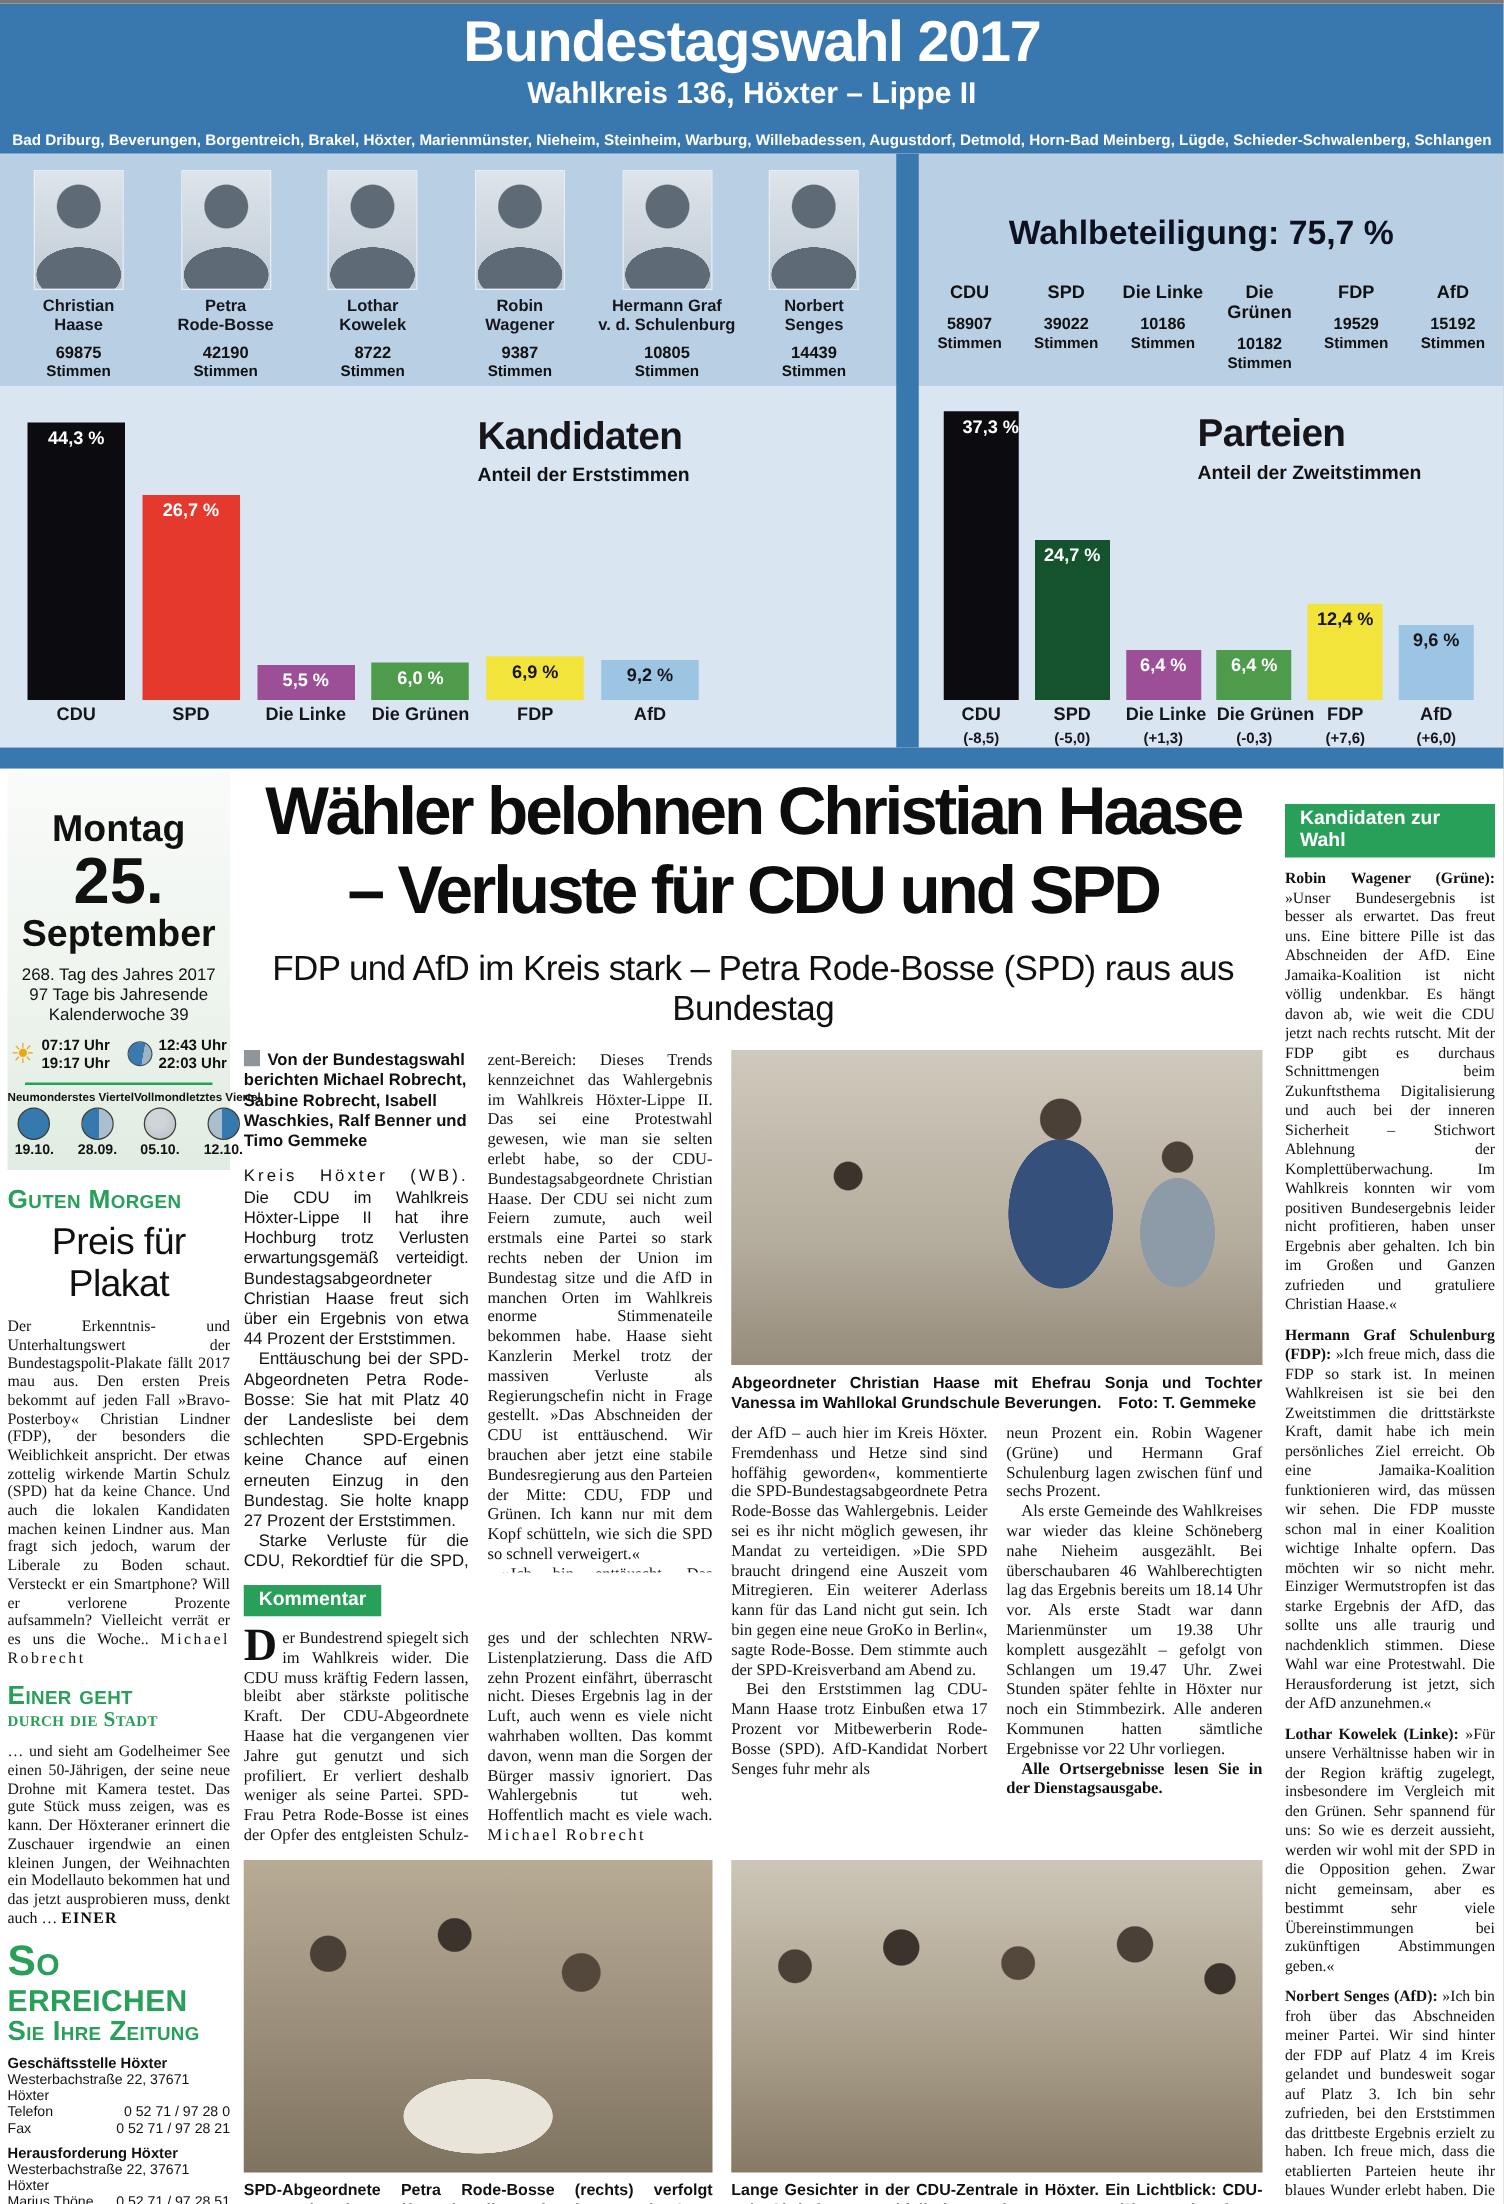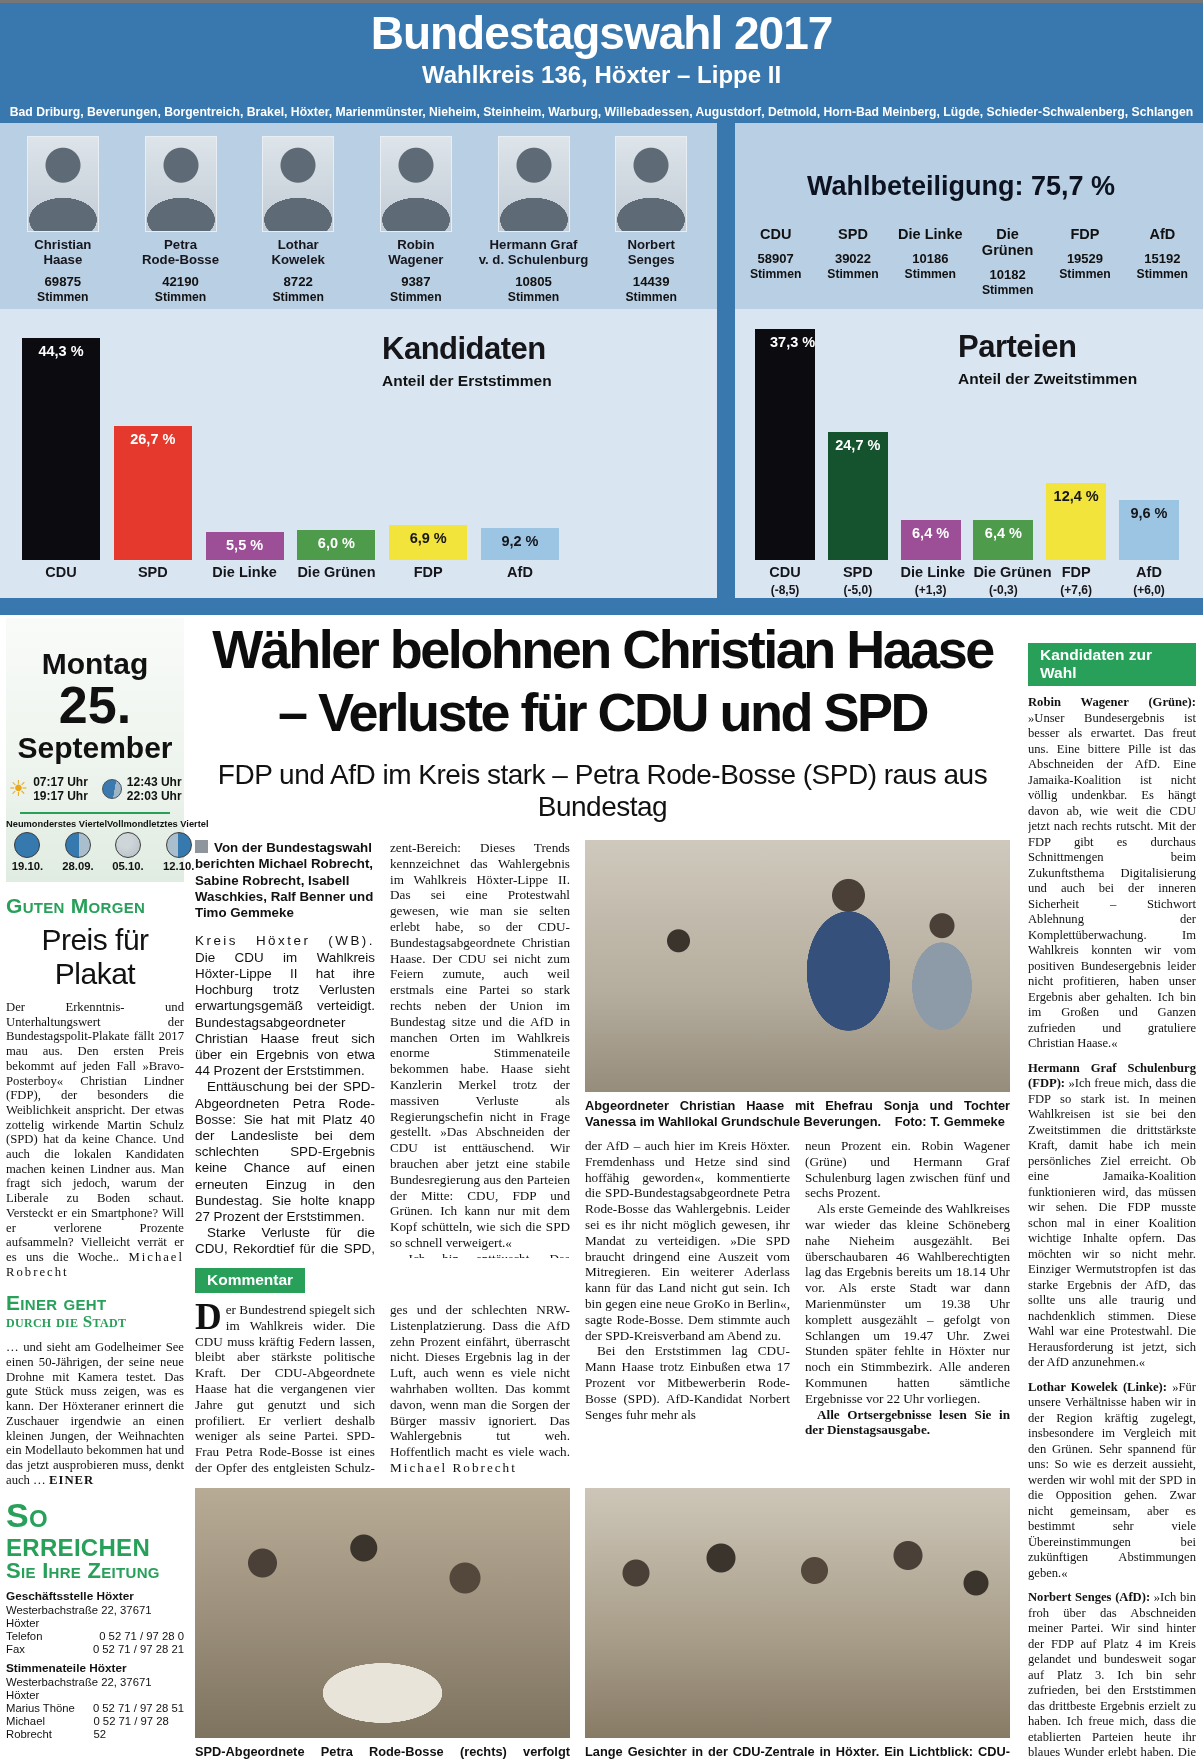--- a/index.html
+++ b/index.html
@@ -243,21 +243,21 @@
       <div class="ct-main">Kandidaten</div>
       <div class="ct-sub">Anteil der Erststimmen</div>
     </div>
     <div class="bars" style="left:22px; top:28px; width:537px; height:223px;">
       <div class="slot" style="width:78px">
           <div class="bar" style="height: 222px; background: rgb(12, 12, 16);">
             <span class="bval">44,3 %</span>
           </div>
         </div>
       <div class="slot" style="width:78px">
-          <div class="bar" style="height: 134px; background: rgb(230, 57, 46);">
+          <div class="bar" style="height: 164px; background: rgb(230, 57, 46);">
             <span class="bval">26,7 %</span>
           </div>
         </div>
       <div class="slot" style="width:78px">
           <div class="bar" style="height: 28px; background: rgb(156, 79, 151);">
             <span class="bval">5,5 %</span>
           </div>
         </div>
       <div class="slot" style="width:78px">
           <div class="bar" style="height: 30px; background: rgb(77, 155, 75);">
@@ -353,20 +353,25 @@
   <div class="vdivider"></div>
   <div class="bluebar"></div>
 
   <div class="paper">
 
     <aside class="sidebar">
       <div class="calendar">
         <div class="cal-weekday">Montag</div>
         <div class="cal-day">25.</div>
         <div class="cal-month">September</div>
+        <div class="cal-small">
+          <div>268. Tag des Jahres 2017</div>
+          <div>97 Tage bis Jahresende</div>
+          <div>Kalenderwoche 39</div>
+        </div>
         <div class="sunmoon">
           <div class="sm-group">
             <span class="sun-ico">☀</span>
             <div class="sm-times">
               <div>07:17 Uhr</div>
               <div>19:17 Uhr</div>
             </div>
           </div>
           <div class="sm-group">
             <span class="moon-ico"></span>
@@ -423,21 +428,21 @@
         <div>Westerbachstraße 22, 37671 Höxter</div>
         <div class="c-line">
             <span>Telefon</span>
             <span>0 52 71 / 97 28 0</span>
           </div>
         <div class="c-line">
             <span>Fax</span>
             <span>0 52 71 / 97 28 21</span>
           </div>
 
-        <div class="c-title">Stimmenateile Höxter</div>
+        <div class="c-title">Herausforderung Höxter</div>
         <div>Westerbachstraße 22, 37671 Höxter</div>
         <div class="c-line">
             <span>Marius Thöne</span>
             <span>0 52 71 / 97 28 51</span>
           </div>
         <div class="c-line">
             <span>Michael Robrecht</span>
             <span>0 52 71 / 97 28 52</span>
           </div>
 

